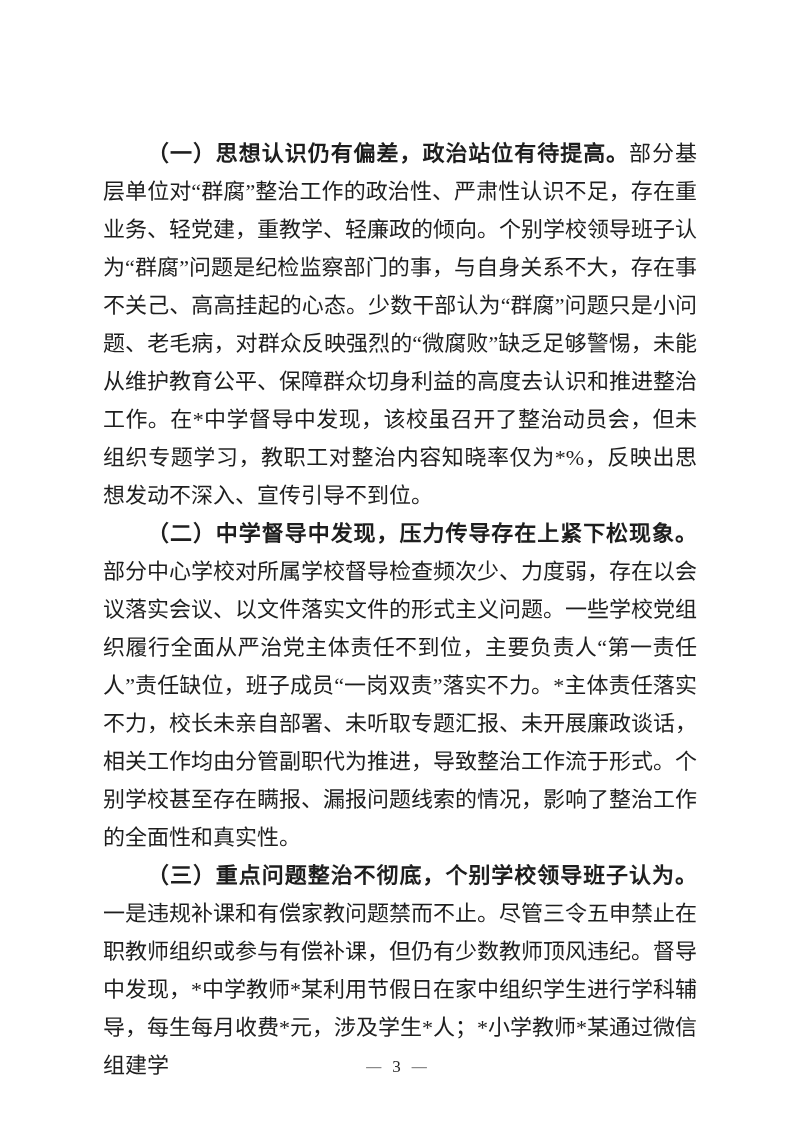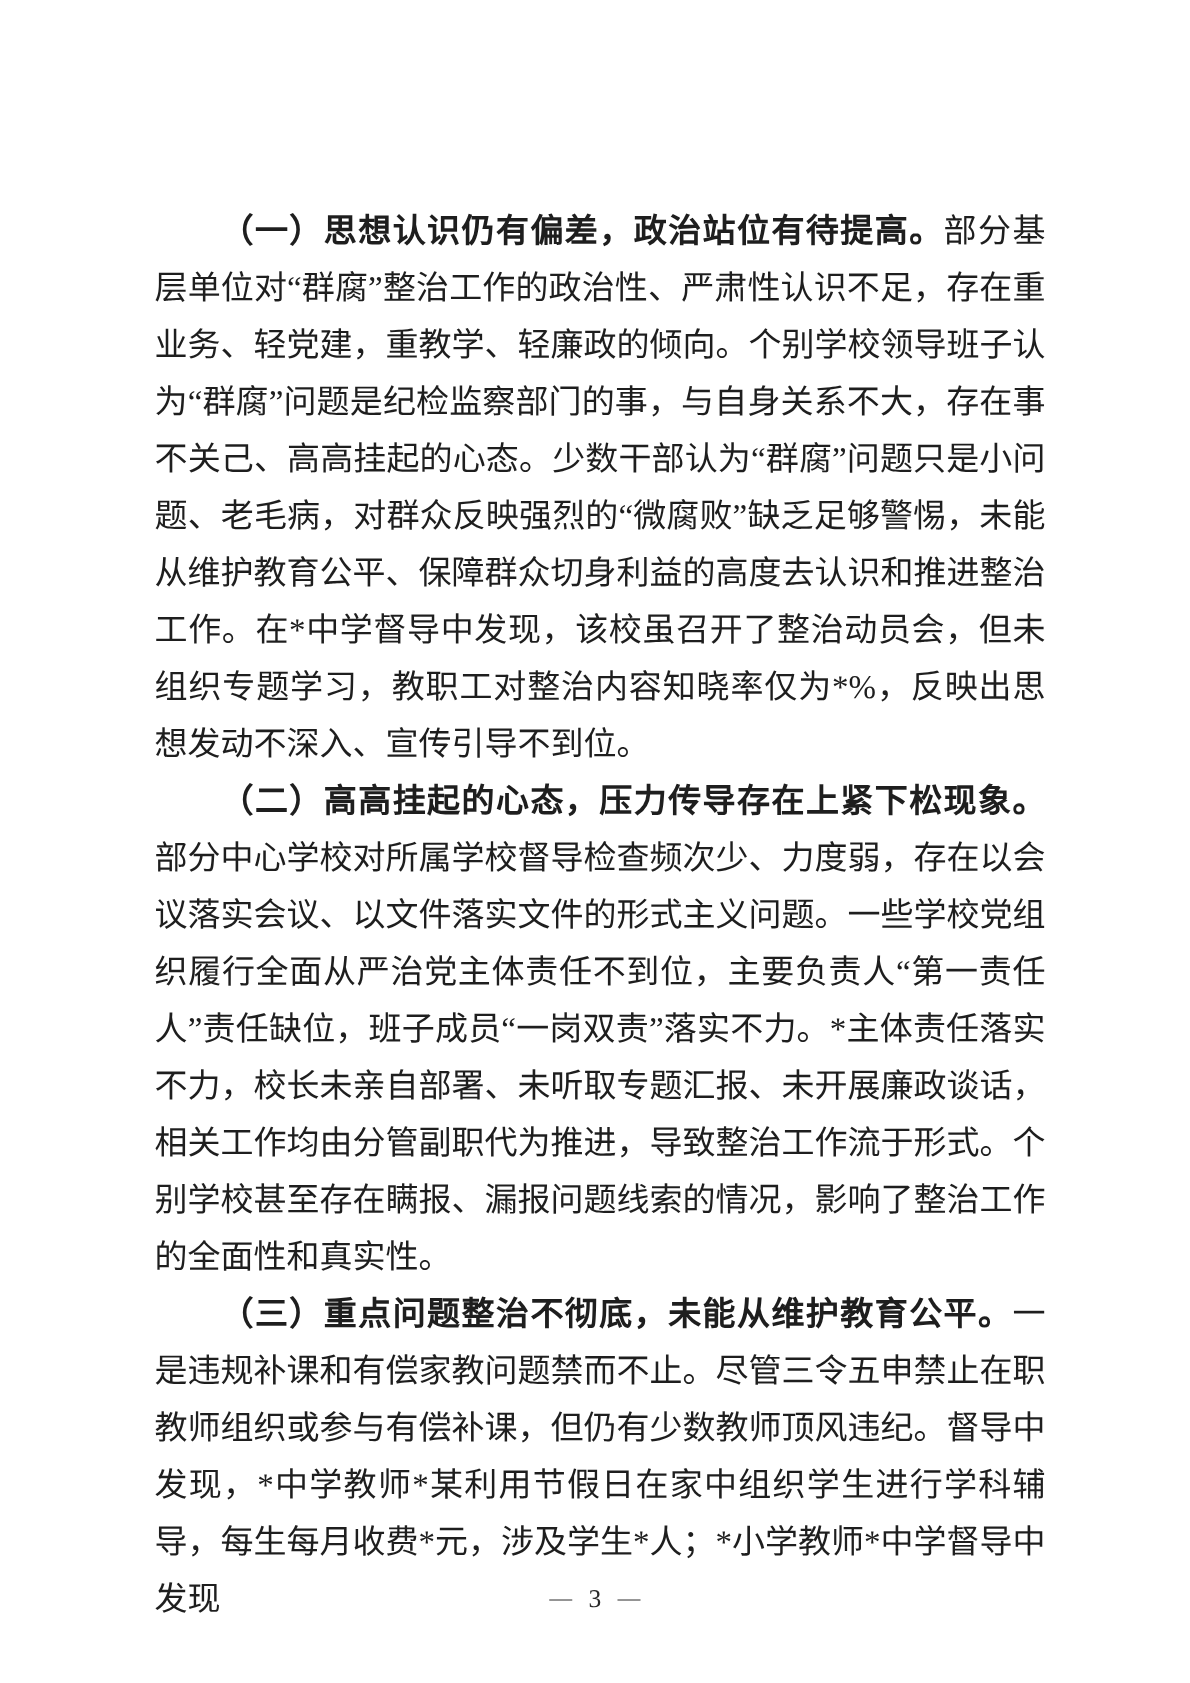--- a/index.html
+++ b/index.html
@@ -60,23 +60,23 @@
 </style>
 </head>
 <body>
 
 <div class="page">
 
   <div class="content">
 
     <p class="para"><span class="para-heading">（一）思想认识仍有偏差，政治站位有待提高。</span><span class="para-body">部分基层单位对“群腐”整治工作的政治性、严肃性认识不足，存在重业务、轻党建，重教学、轻廉政的倾向。个别学校领导班子认为“群腐”问题是纪检监察部门的事，与自身关系不大，存在事不关己、高高挂起的心态。少数干部认为“群腐”问题只是小问题、老毛病，对群众反映强烈的“微腐败”缺乏足够警惕，未能从维护教育公平、保障群众切身利益的高度去认识和推进整治工作。在*中学督导中发现，该校虽召开了整治动员会，但未组织专题学习，教职工对整治内容知晓率仅为*%，反映出思想发动不深入、宣传引导不到位。</span></p>
 
-    <p class="para"><span class="para-heading">（二）高高挂起的心态，压力传导存在上紧下松现象。</span><span class="para-body">部分中心学校对所属学校督导检查频次少、力度弱，存在以会议落实会议、以文件落实文件的形式主义问题。一些学校党组织履行全面从严治党主体责任不到位，主要负责人“第一责任人”责任缺位，班子成员“一岗双责”落实不力。*主体责任落实不力，校长未亲自部署、未听取专题汇报、未开展廉政谈话，相关工作均由分管副职代为推进，导致整治工作流于形式。个别学校甚至存在瞒报、漏报问题线索的情况，影响了整治工作的全面性和真实性。</span></p>
+    <p class="para"><span class="para-heading">（二）中学督导中发现，压力传导存在上紧下松现象。</span><span class="para-body">部分中心学校对所属学校督导检查频次少、力度弱，存在以会议落实会议、以文件落实文件的形式主义问题。一些学校党组织履行全面从严治党主体责任不到位，主要负责人“第一责任人”责任缺位，班子成员“一岗双责”落实不力。*主体责任落实不力，校长未亲自部署、未听取专题汇报、未开展廉政谈话，相关工作均由分管副职代为推进，导致整治工作流于形式。个别学校甚至存在瞒报、漏报问题线索的情况，影响了整治工作的全面性和真实性。</span></p>
 
-    <p class="para"><span class="para-heading">（三）重点问题整治不彻底，未能从维护教育公平。</span><span class="para-body">一是违规补课和有偿家教问题禁而不止。尽管三令五申禁止在职教师组织或参与有偿补课，但仍有少数教师顶风违纪。督导中发现，*中学教师*某利用节假日在家中组织学生进行学科辅导，每生每月收费*元，涉及学生*人；*小学教师*中学督导中发现</span></p>
+    <p class="para"><span class="para-heading">（三）重点问题整治不彻底，个别学校领导班子认为。</span><span class="para-body">一是违规补课和有偿家教问题禁而不止。尽管三令五申禁止在职教师组织或参与有偿补课，但仍有少数教师顶风违纪。督导中发现，*中学教师*某利用节假日在家中组织学生进行学科辅导，每生每月收费*元，涉及学生*人；*小学教师*某通过微信组建学</span></p>
 
   </div>
 
   <div class="footer">
     <span class="dash">—</span><span class="pagenum">3</span><span class="dash">—</span>
   </div>
 
 </div>
 
 </body></html>

